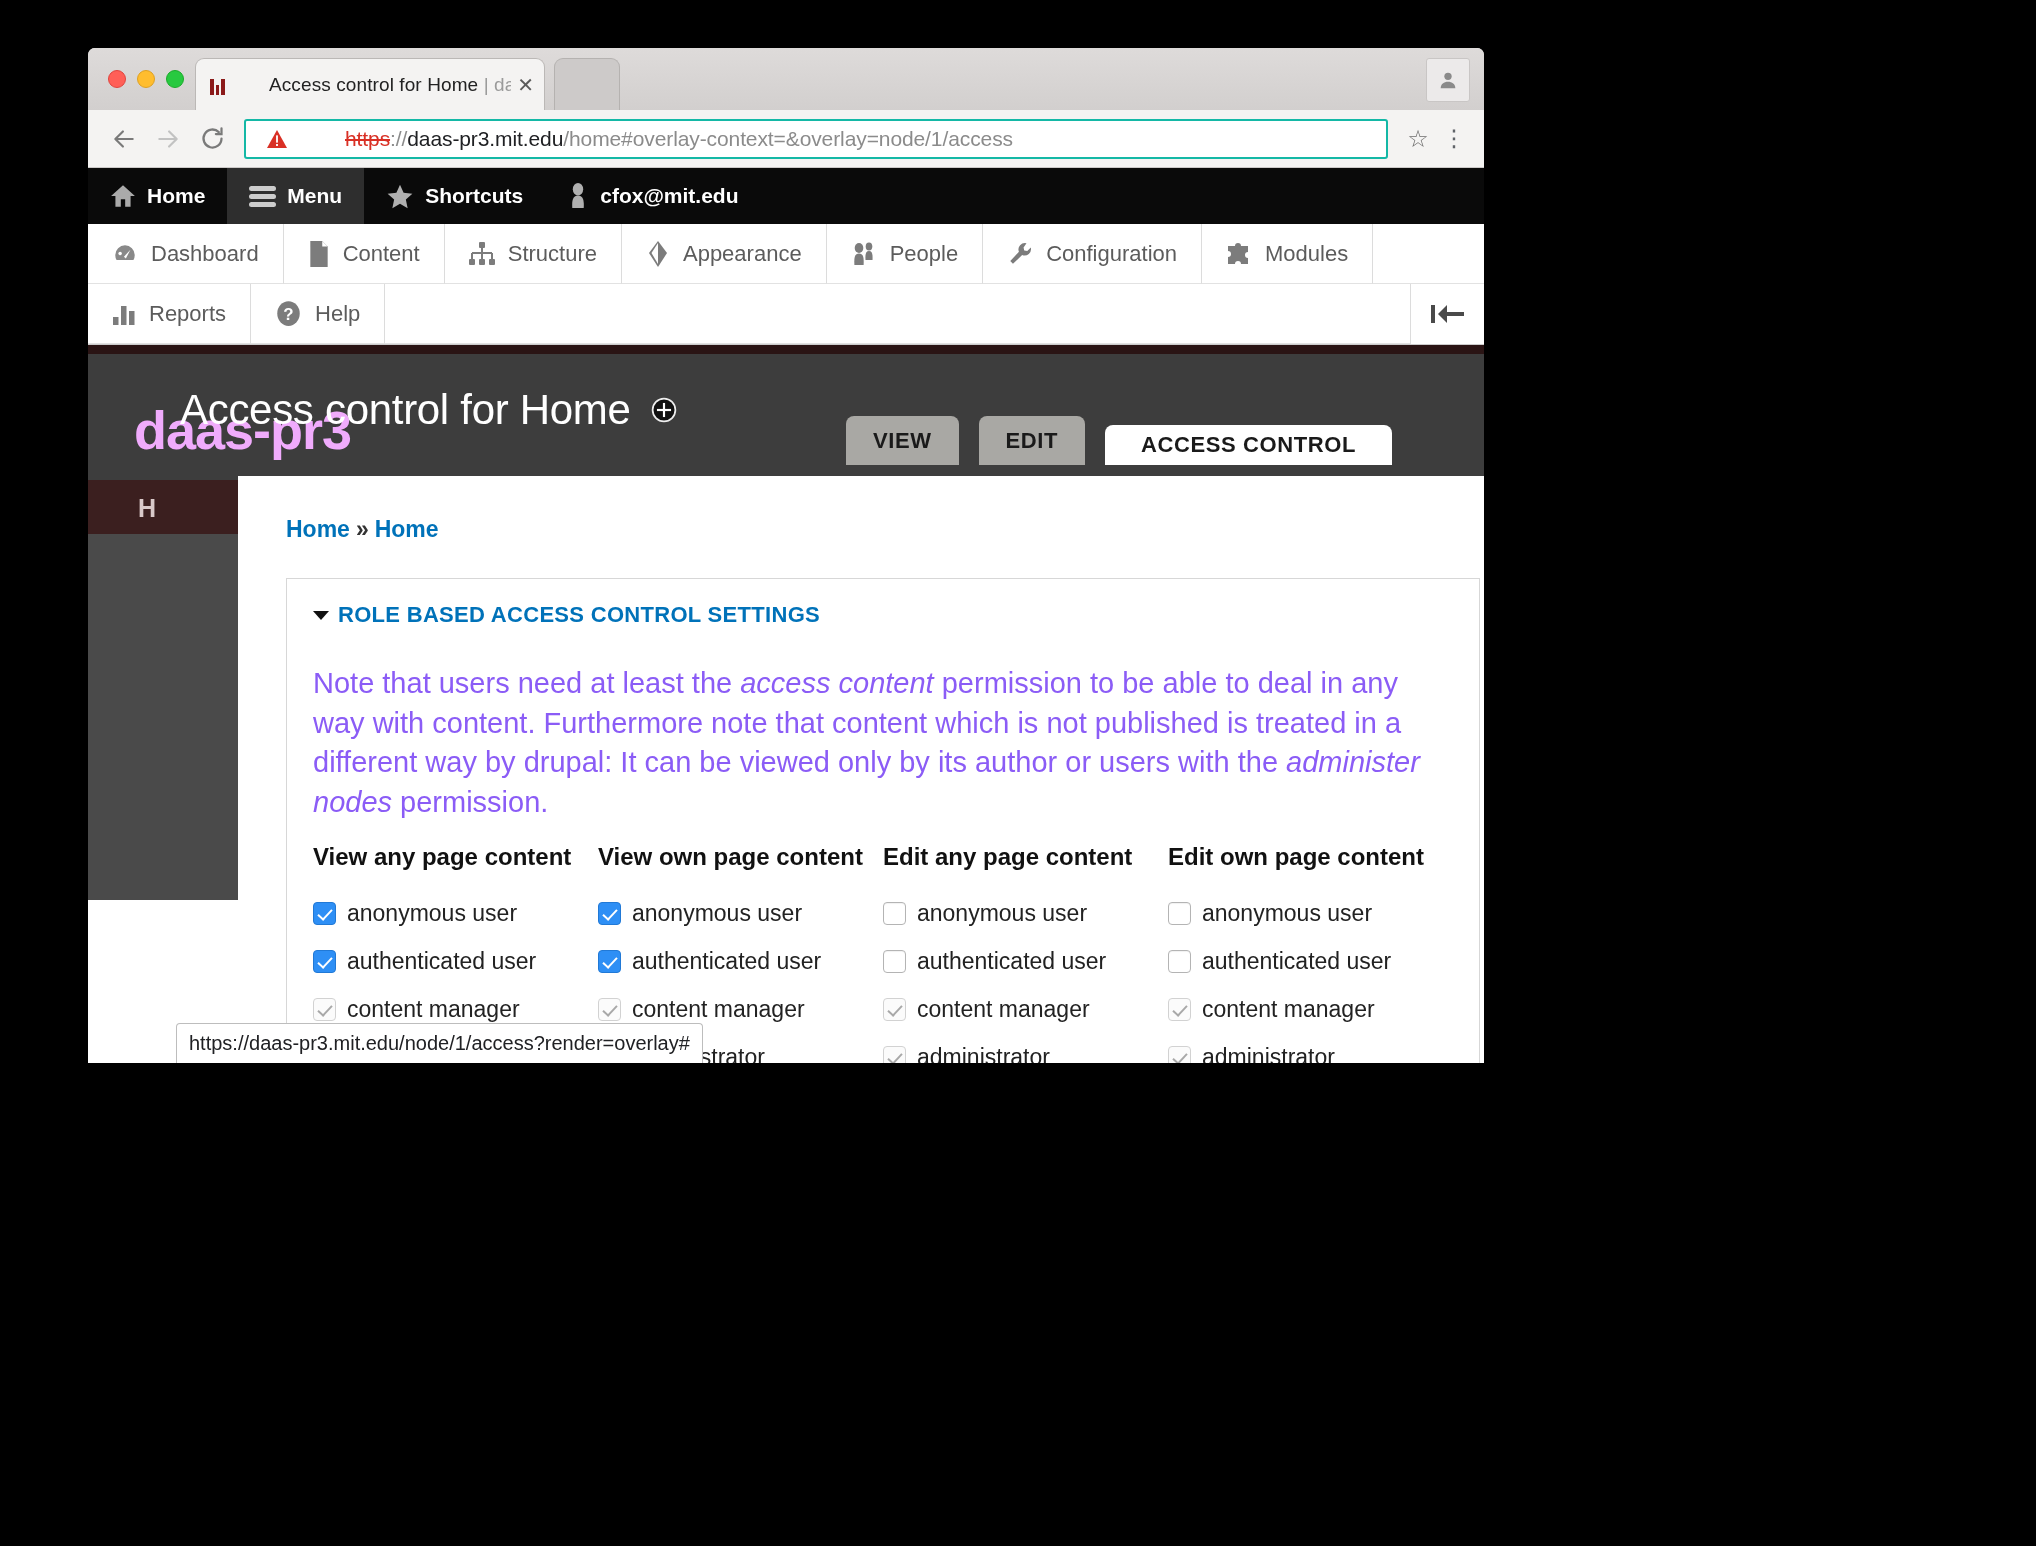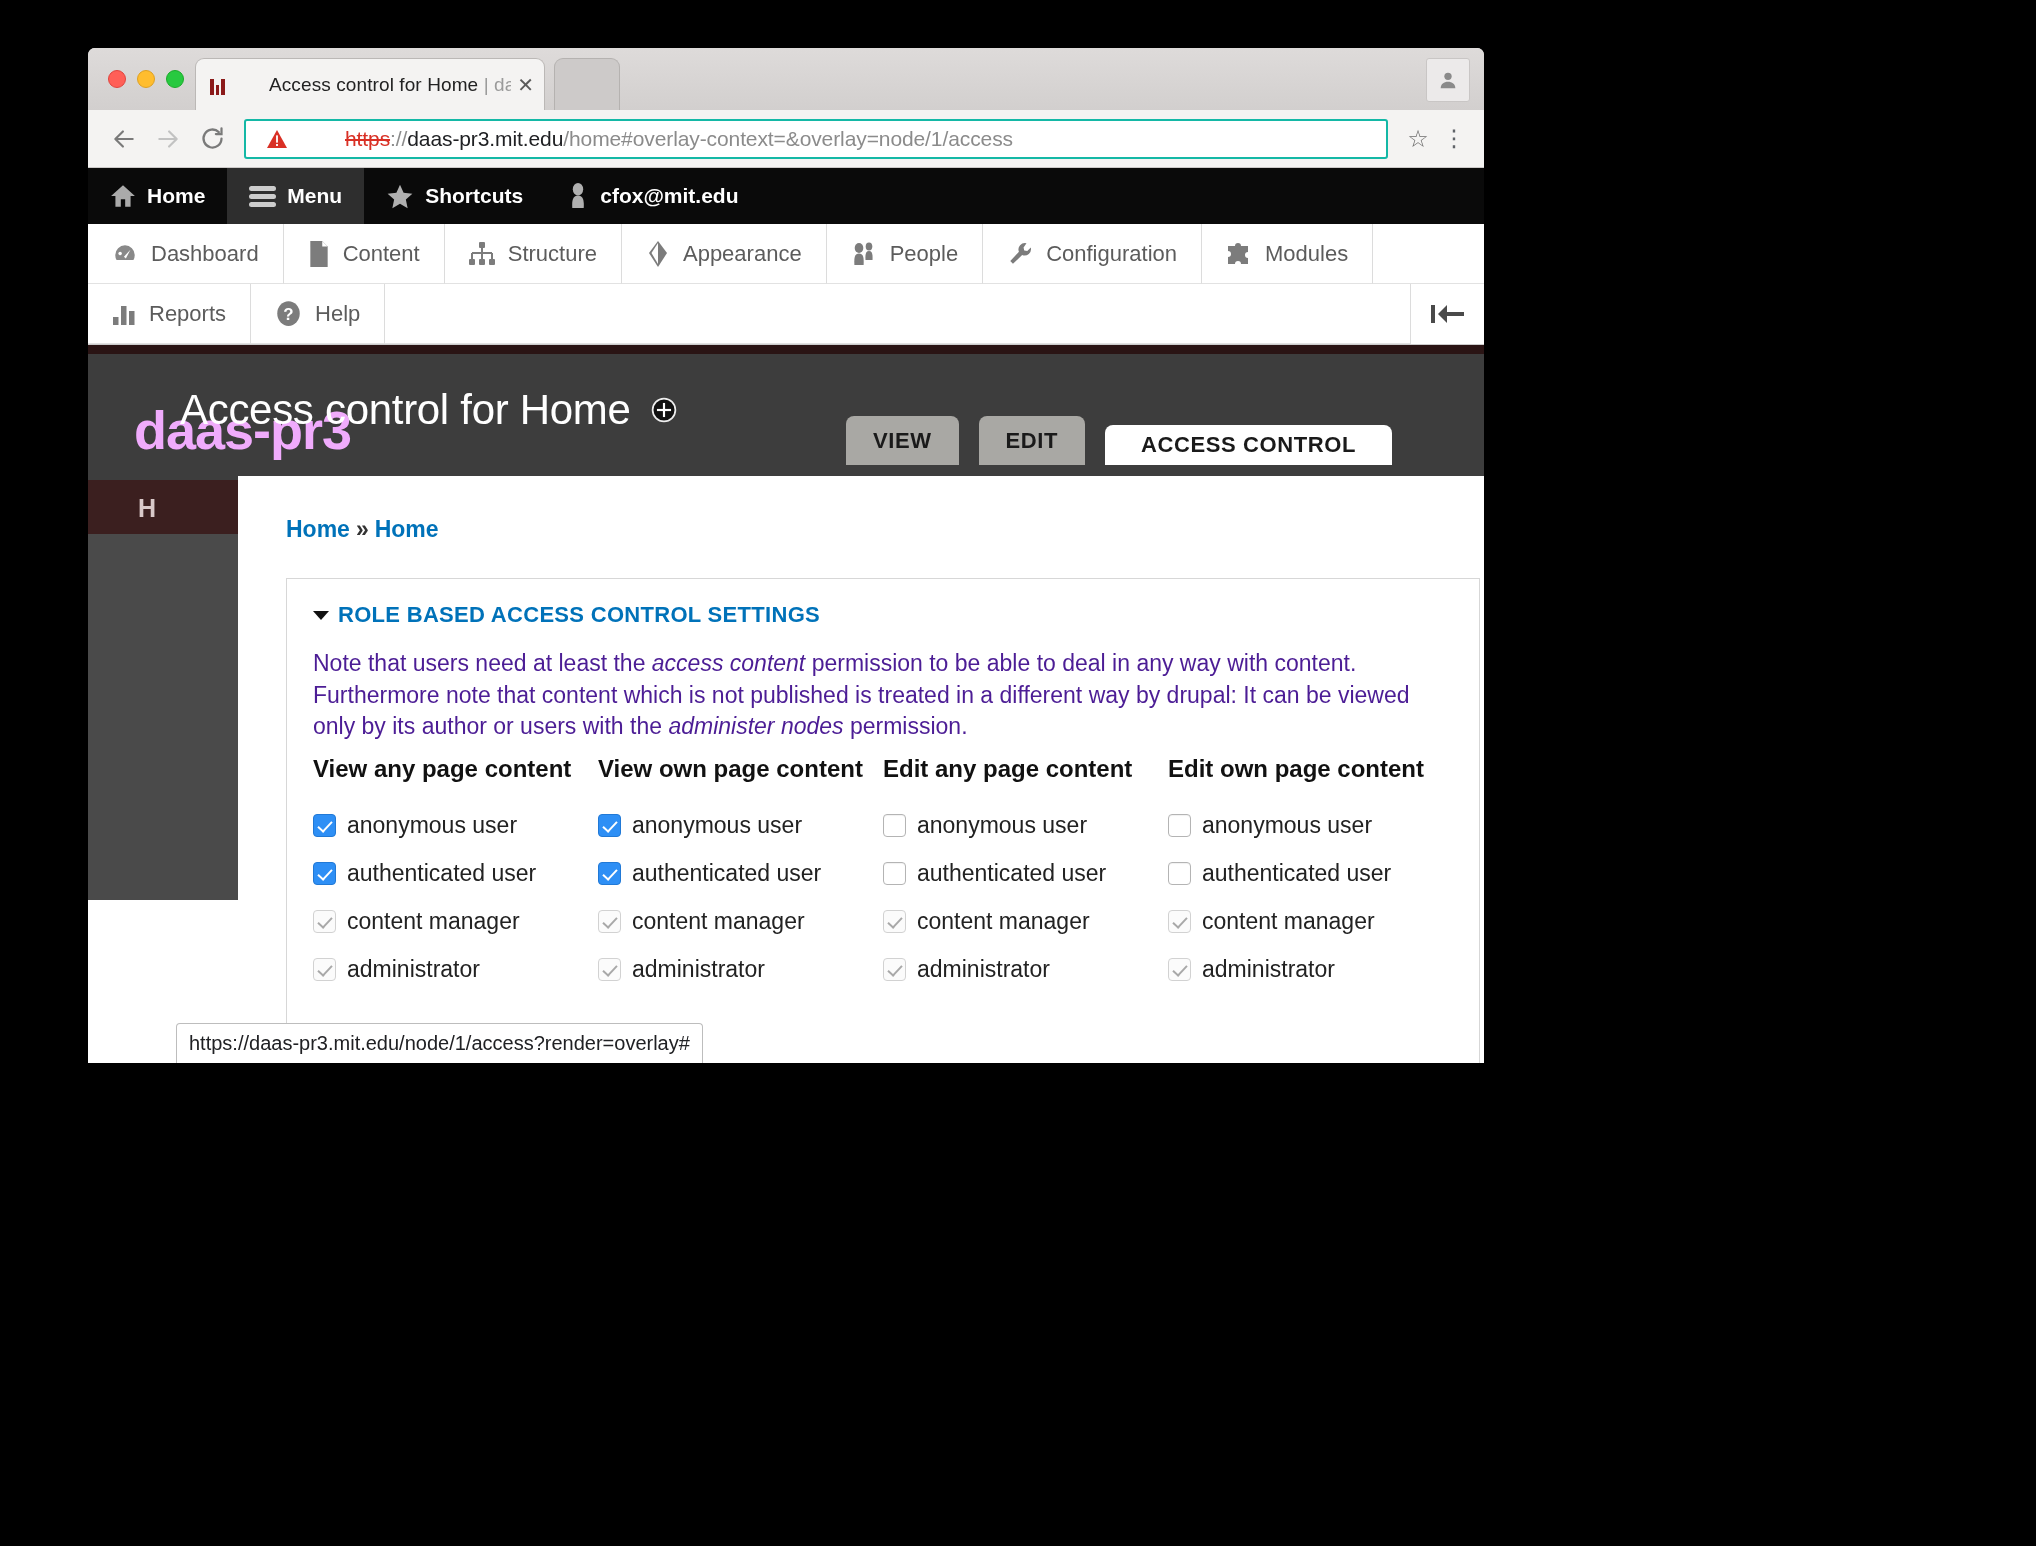--- a/index.html
+++ b/index.html
@@ -224,32 +224,32 @@
   #breadcrumb a { color: #0072b9; text-decoration: none; font-weight: bold; cursor: pointer; }
   #breadcrumb .sep { color: #333; margin: 0 6px; font-weight: bold; }
 
   #rbac-fieldset {
     border: 1px solid #d7d7d7;
     padding: 23px 26px 30px 26px;
   }
   #rbac-legend {
     display: flex; align-items: center; gap: 9px;
     font-size: 22px; font-weight: bold; color: #0072b9;
-    letter-spacing: .3px; margin-bottom: 20px;
+    letter-spacing: .3px; margin-bottom: 36px;
     cursor: pointer;
   }
   .tri-down {
     width: 0; height: 0; flex: none;
     border-left: 8px solid transparent;
     border-right: 8px solid transparent;
     border-top: 9px solid #111;
   }
   #rbac-note {
-    font-size: 23px; color: #4c1d95; line-height: 1.37;
-    max-width: 1130px; margin-bottom: 12px;
+    font-size: 29px; color: #8b5cf6; line-height: 1.37;
+    max-width: 1130px; margin-bottom: 20px;
   }
   #rbac-note em { font-style: italic; }
 
   .perm-grid {
     display: grid;
     grid-template-columns: repeat(4, 285px);
     column-gap: 0; row-gap: 0;
   }
   .perm-col-title {
     font-size: 24px; font-weight: bold; color: #111;

